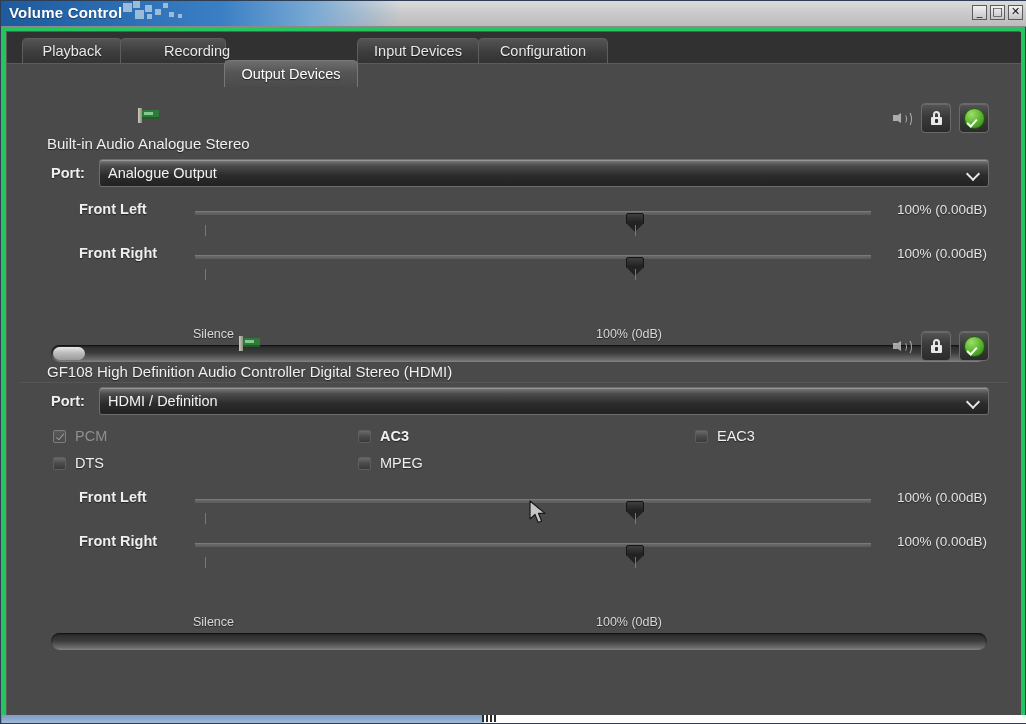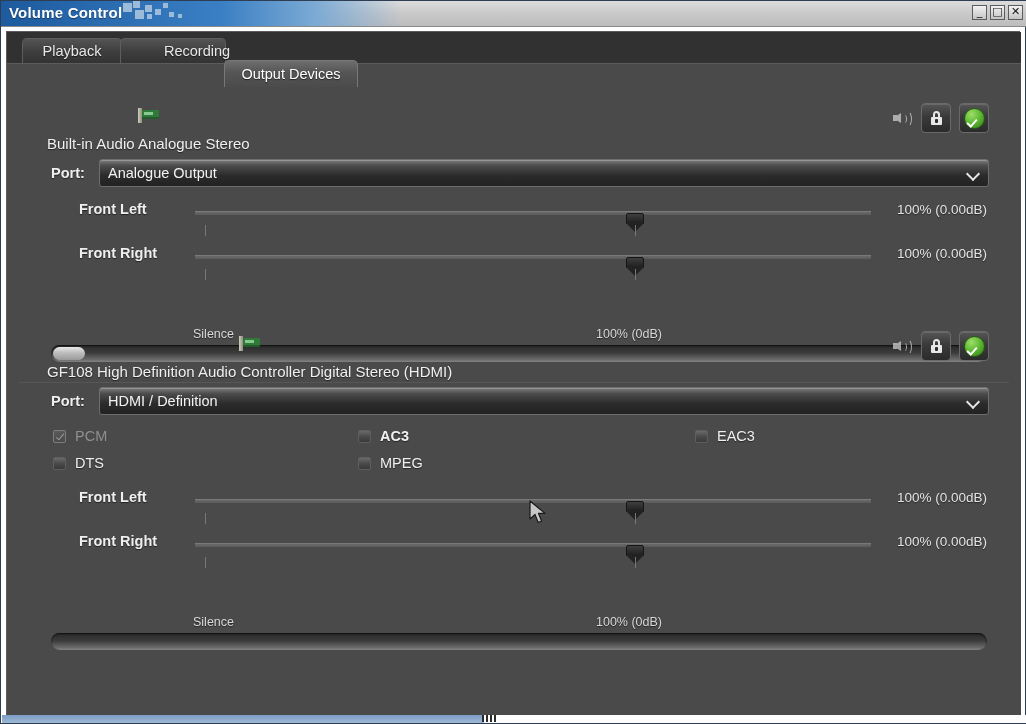--- a/index.html
+++ b/index.html
@@ -7,21 +7,21 @@
     background: #4a4a4a;
     font-family: "Liberation Sans", sans-serif;
   }
   body { width: 1026px; height: 724px; overflow: hidden; }
 
   
   .window {
     position: absolute; left: 0; top: 0;
     width: 1026px; height: 724px;
     box-sizing: border-box;
-    background: #ffffff;
+    background: #22c55e;
     border: 1px solid #2e3d52;
   }
   .titlebar {
     position: absolute; left: 0; top: 0;
     width: 1026px; height: 25px;
     background: linear-gradient(to bottom, #dcdcdc 0%, #c9c9c9 50%, #bdbdbd 100%);
     border-bottom: 1px solid #8a8a8a;
     overflow: hidden;
   }
   .title-grad {
@@ -344,20 +344,22 @@
         </div>
     </div>
   </div>
 
   <div class="client">
 
     <div class="tabbar">
       <div class="tab" style="left:15px;  width:100px;">Playback</div>
       <div class="tab" style="left:113px; width:106px;padding-left:48px;">Recording</div>
       <div class="tab active" style="left:217px; width:134px;margin-top:24px;">Output Devices</div>
+      <div class="tab" style="left:350px; width:122px;">Input Devices</div>
+      <div class="tab" style="left:471px; width:130px;">Configuration</div>
     </div>
 
     <div class="page">
 
       <div class="device" style="top:44px;">
 
         <div class="dev-head">
           <span class="card-icon">
             <span class="br"></span>
               <span class="pcb"></span>

